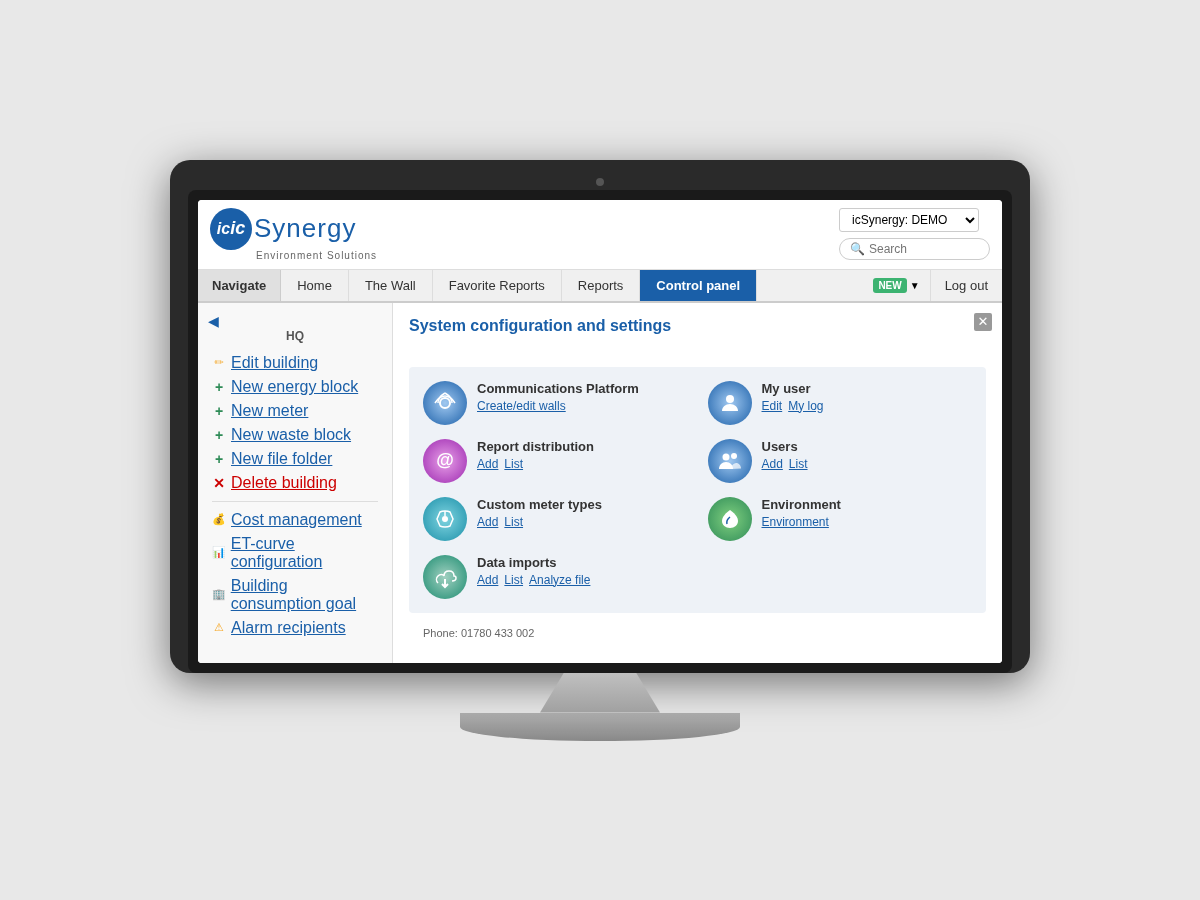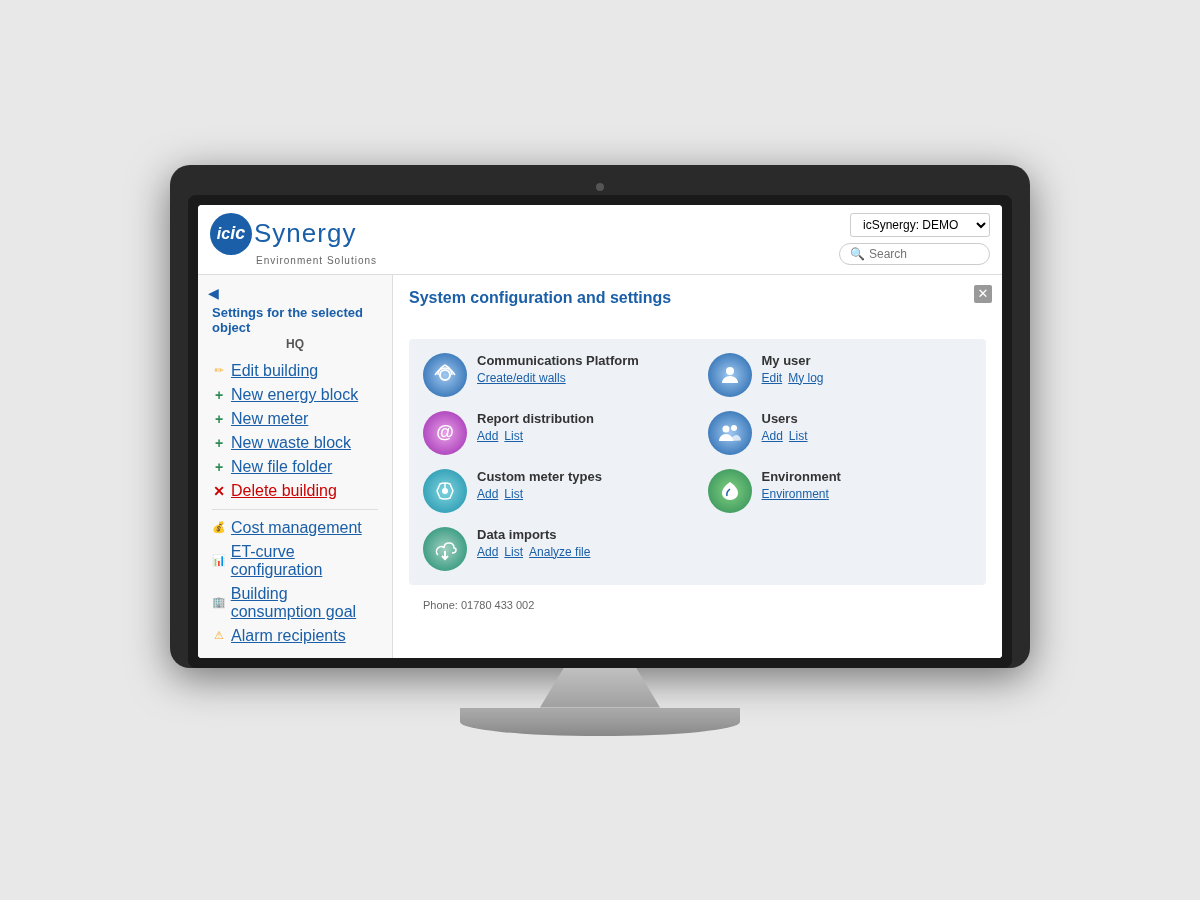--- a/index.html
+++ b/index.html
@@ -114,21 +114,20 @@
       color: #666;
       text-align: center;
       margin-left: 46px;
       letter-spacing: 1px;
     }
 
     .header-right {
       display: flex;
       flex-direction: column;
       gap: 6px;
-      align-items: flex-end;
     }
 
     .instance-select {
       display: flex;
       align-items: center;
       gap: 4px;
     }
 
     .instance-select select {
       padding: 3px 8px;
@@ -410,28 +409,41 @@
             <div class="instance-select">
               <select><option>icSynergy: DEMO</option><option>icSynergy: TEST</option></select>
             </div>
             <div class="search-box">
               <span class="search-icon-small">🔍</span>
               <input type="text" placeholder="Search" style="">
             </div>
           </div>
         </div>
 
+        <div class="nav-bar">
+          <div class="nav-label">Navigate</div>
+          <div class="nav-item">Home</div>
+          <div class="nav-item">The Wall</div>
+          <div class="nav-item">Favorite Reports</div>
+          <div class="nav-item">Reports</div>
+          <div class="nav-item active">Control panel</div>
+          <div class="nav-spacer"></div>
+          <div class="nav-new-btn">
+            <span class="new-badge">NEW</span>
+            <span style="font-size:10px;">▼</span>
+          </div>
+          <div class="nav-logout">Log out</div>
+        </div>
 
         <div class="main-content">
 
           <div class="sidebar">
             <div style="padding: 0 6px 0 10px; display:flex; align-items:center;">
               <span style="color:#1a5fa8; font-size:14px; cursor:pointer;">◀</span>
             </div>
-            <div class="sidebar-title">Settings for the selected object</div>
             <div class="sidebar-subtitle">HQ</div>
 
             <div class="sidebar-item">
               <span class="sidebar-icon icon-edit">✏</span>
               <a>Edit building</a>
             </div>
             <div class="sidebar-item">
               <span class="sidebar-icon icon-add">+</span>
               <a>New energy block</a>
             </div>

